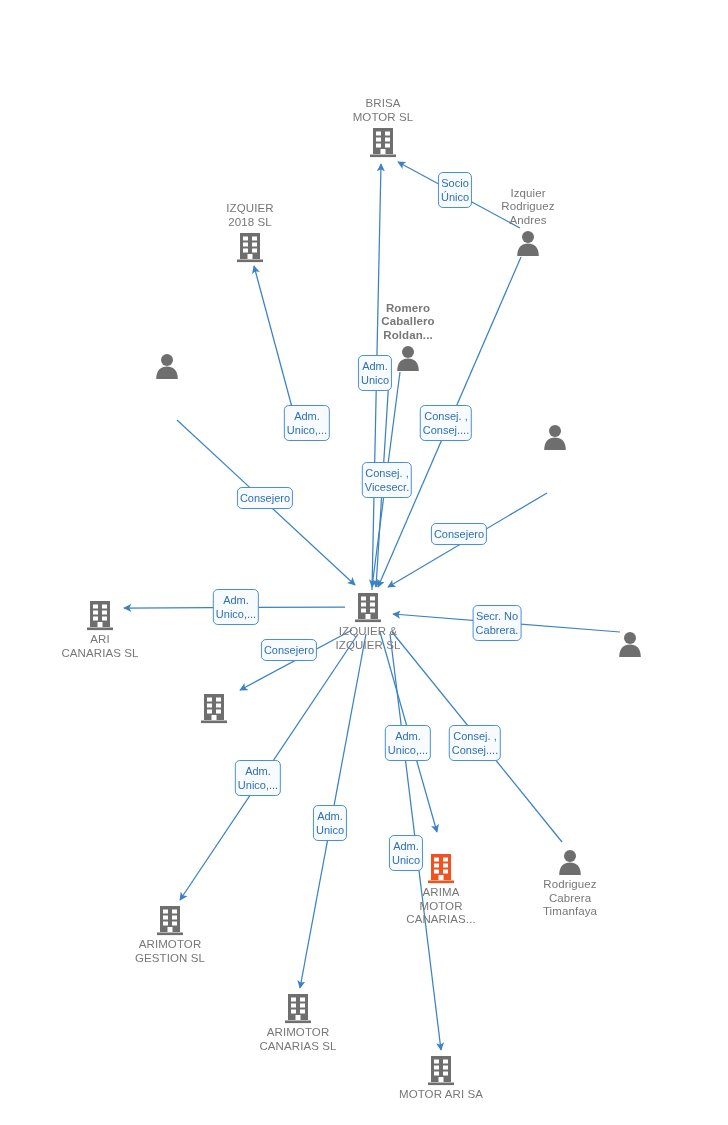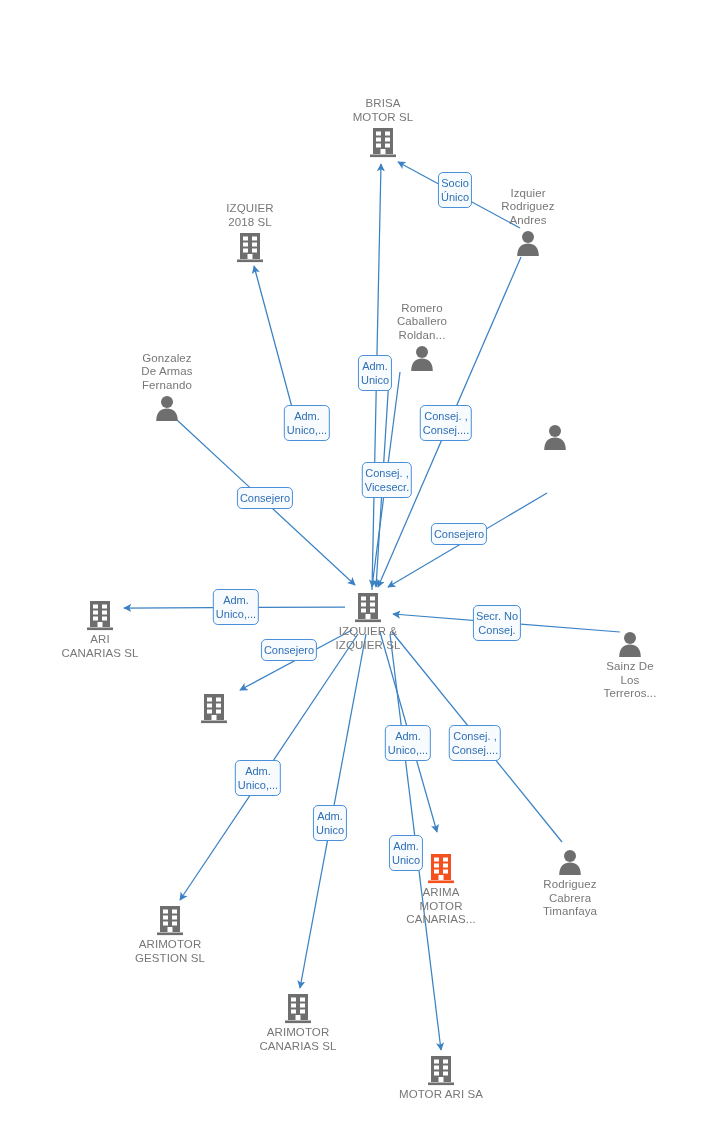--- a/index.html
+++ b/index.html
@@ -144,42 +144,39 @@
             <rect x="7" y="5.5" width="5" height="4" fill="#fff"></rect>
             <rect x="16" y="5.5" width="5" height="4" fill="#fff"></rect>
             <rect x="7" y="11.5" width="5" height="4" fill="#fff"></rect>
             <rect x="16" y="11.5" width="5" height="4" fill="#fff"></rect>
             <rect x="7" y="17.5" width="5" height="4" fill="#fff"></rect>
             <rect x="16" y="17.5" width="5" height="4" fill="#fff"></rect>
             <rect x="11.5" y="23" width="5" height="5" fill="#fff"></rect>
             <rect x="1" y="28.5" width="26" height="2.6" fill="#6e6e6e"></rect>
           </svg></span>
       </div>
-      <div class="node caption-above" style="left: 422px; top: 259.5px;">
+      <div class="node caption-above" style="left: 408px; top: 259.5px; font-weight: bold;">
         <span class="caption">Romero
 Caballero
 Roldan...</span>
         <span class="glyph"><svg width="28" height="28" viewBox="0 0 28 28" aria-hidden="true">
             <circle cx="14" cy="8" r="6" fill="#6e6e6e"></circle>
             <path d="M3.2 27 C3.2 17.6 8.2 14.4 14 14.4 C19.8 14.4 24.8 17.6 24.8 27 Z" fill="#6e6e6e"></path>
           </svg></span>
       </div>
       <div class="node caption-above" style="left: 528px; top: 144.5px;">
         <span class="caption">Izquier
 Rodriguez
 Andres</span>
         <span class="glyph"><svg width="28" height="28" viewBox="0 0 28 28" aria-hidden="true">
             <circle cx="14" cy="8" r="6" fill="#6e6e6e"></circle>
             <path d="M3.2 27 C3.2 17.6 8.2 14.4 14 14.4 C19.8 14.4 24.8 17.6 24.8 27 Z" fill="#6e6e6e"></path>
           </svg></span>
       </div>
       <div class="node caption-above" style="left: 167px; top: 309.5px;">
-        <span class="caption">Gonzalez
-De Armas
-Fernando</span>
         <span class="glyph"><svg width="28" height="28" viewBox="0 0 28 28" aria-hidden="true">
             <circle cx="14" cy="8" r="6" fill="#6e6e6e"></circle>
             <path d="M3.2 27 C3.2 17.6 8.2 14.4 14 14.4 C19.8 14.4 24.8 17.6 24.8 27 Z" fill="#6e6e6e"></path>
           </svg></span>
       </div>
       <div class="node caption-above" style="left: 555px; top: 380.5px;">
         <span class="glyph"><svg width="28" height="28" viewBox="0 0 28 28" aria-hidden="true">
             <circle cx="14" cy="8" r="6" fill="#6e6e6e"></circle>
             <path d="M3.2 27 C3.2 17.6 8.2 14.4 14 14.4 C19.8 14.4 24.8 17.6 24.8 27 Z" fill="#6e6e6e"></path>
           </svg></span>
@@ -212,23 +209,20 @@
             <rect x="1" y="28.5" width="26" height="2.6" fill="#6e6e6e"></rect>
           </svg></span>
         <span class="caption">ARI
 CANARIAS  SL</span>
       </div>
       <div class="node" style="left: 630px; top: 588px;">
         <span class="glyph"><svg width="28" height="28" viewBox="0 0 28 28" aria-hidden="true">
             <circle cx="14" cy="8" r="6" fill="#6e6e6e"></circle>
             <path d="M3.2 27 C3.2 17.6 8.2 14.4 14 14.4 C19.8 14.4 24.8 17.6 24.8 27 Z" fill="#6e6e6e"></path>
           </svg></span>
-        <span class="caption">Sainz De
-Los
-Terreros...</span>
       </div>
       <div class="node" style="left: 214px; top: 650px;">
         <span class="glyph"><svg width="28" height="32" viewBox="0 0 28 32" aria-hidden="true">
             <rect x="4" y="2" width="20" height="26" fill="#6e6e6e"></rect>
             <rect x="7" y="5.5" width="5" height="4" fill="#fff"></rect>
             <rect x="16" y="5.5" width="5" height="4" fill="#fff"></rect>
             <rect x="7" y="11.5" width="5" height="4" fill="#fff"></rect>
             <rect x="16" y="11.5" width="5" height="4" fill="#fff"></rect>
             <rect x="7" y="17.5" width="5" height="4" fill="#fff"></rect>
             <rect x="16" y="17.5" width="5" height="4" fill="#fff"></rect>
@@ -315,21 +309,21 @@
 Unico,...</div>
       <div class="edge-label" style="left: 446px; top: 381px;">Consej. ,
 Consej....</div>
       <div class="edge-label" style="left: 387px; top: 438px;">Consej. ,
 Vicesecr.</div>
       <div class="edge-label" style="left: 265px; top: 456px;">Consejero</div>
       <div class="edge-label" style="left: 459px; top: 492px;">Consejero</div>
       <div class="edge-label" style="left: 236px; top: 565px;">Adm.
 Unico,...</div>
       <div class="edge-label" style="left: 497px; top: 581px;">Secr.  No
-Consej.</div>
+Cabrera.</div>
       <div class="edge-label" style="left: 289px; top: 608px;">Consejero</div>
       <div class="edge-label" style="left: 408px; top: 701px;">Adm.
 Unico,...</div>
       <div class="edge-label" style="left: 475px; top: 701px;">Consej. ,
 Consej....</div>
       <div class="edge-label" style="left: 258px; top: 736px;">Adm.
 Unico,...</div>
       <div class="edge-label" style="left: 330px; top: 781px;">Adm.
 Unico</div>
       <div class="edge-label" style="left: 406px; top: 811px;">Adm.

